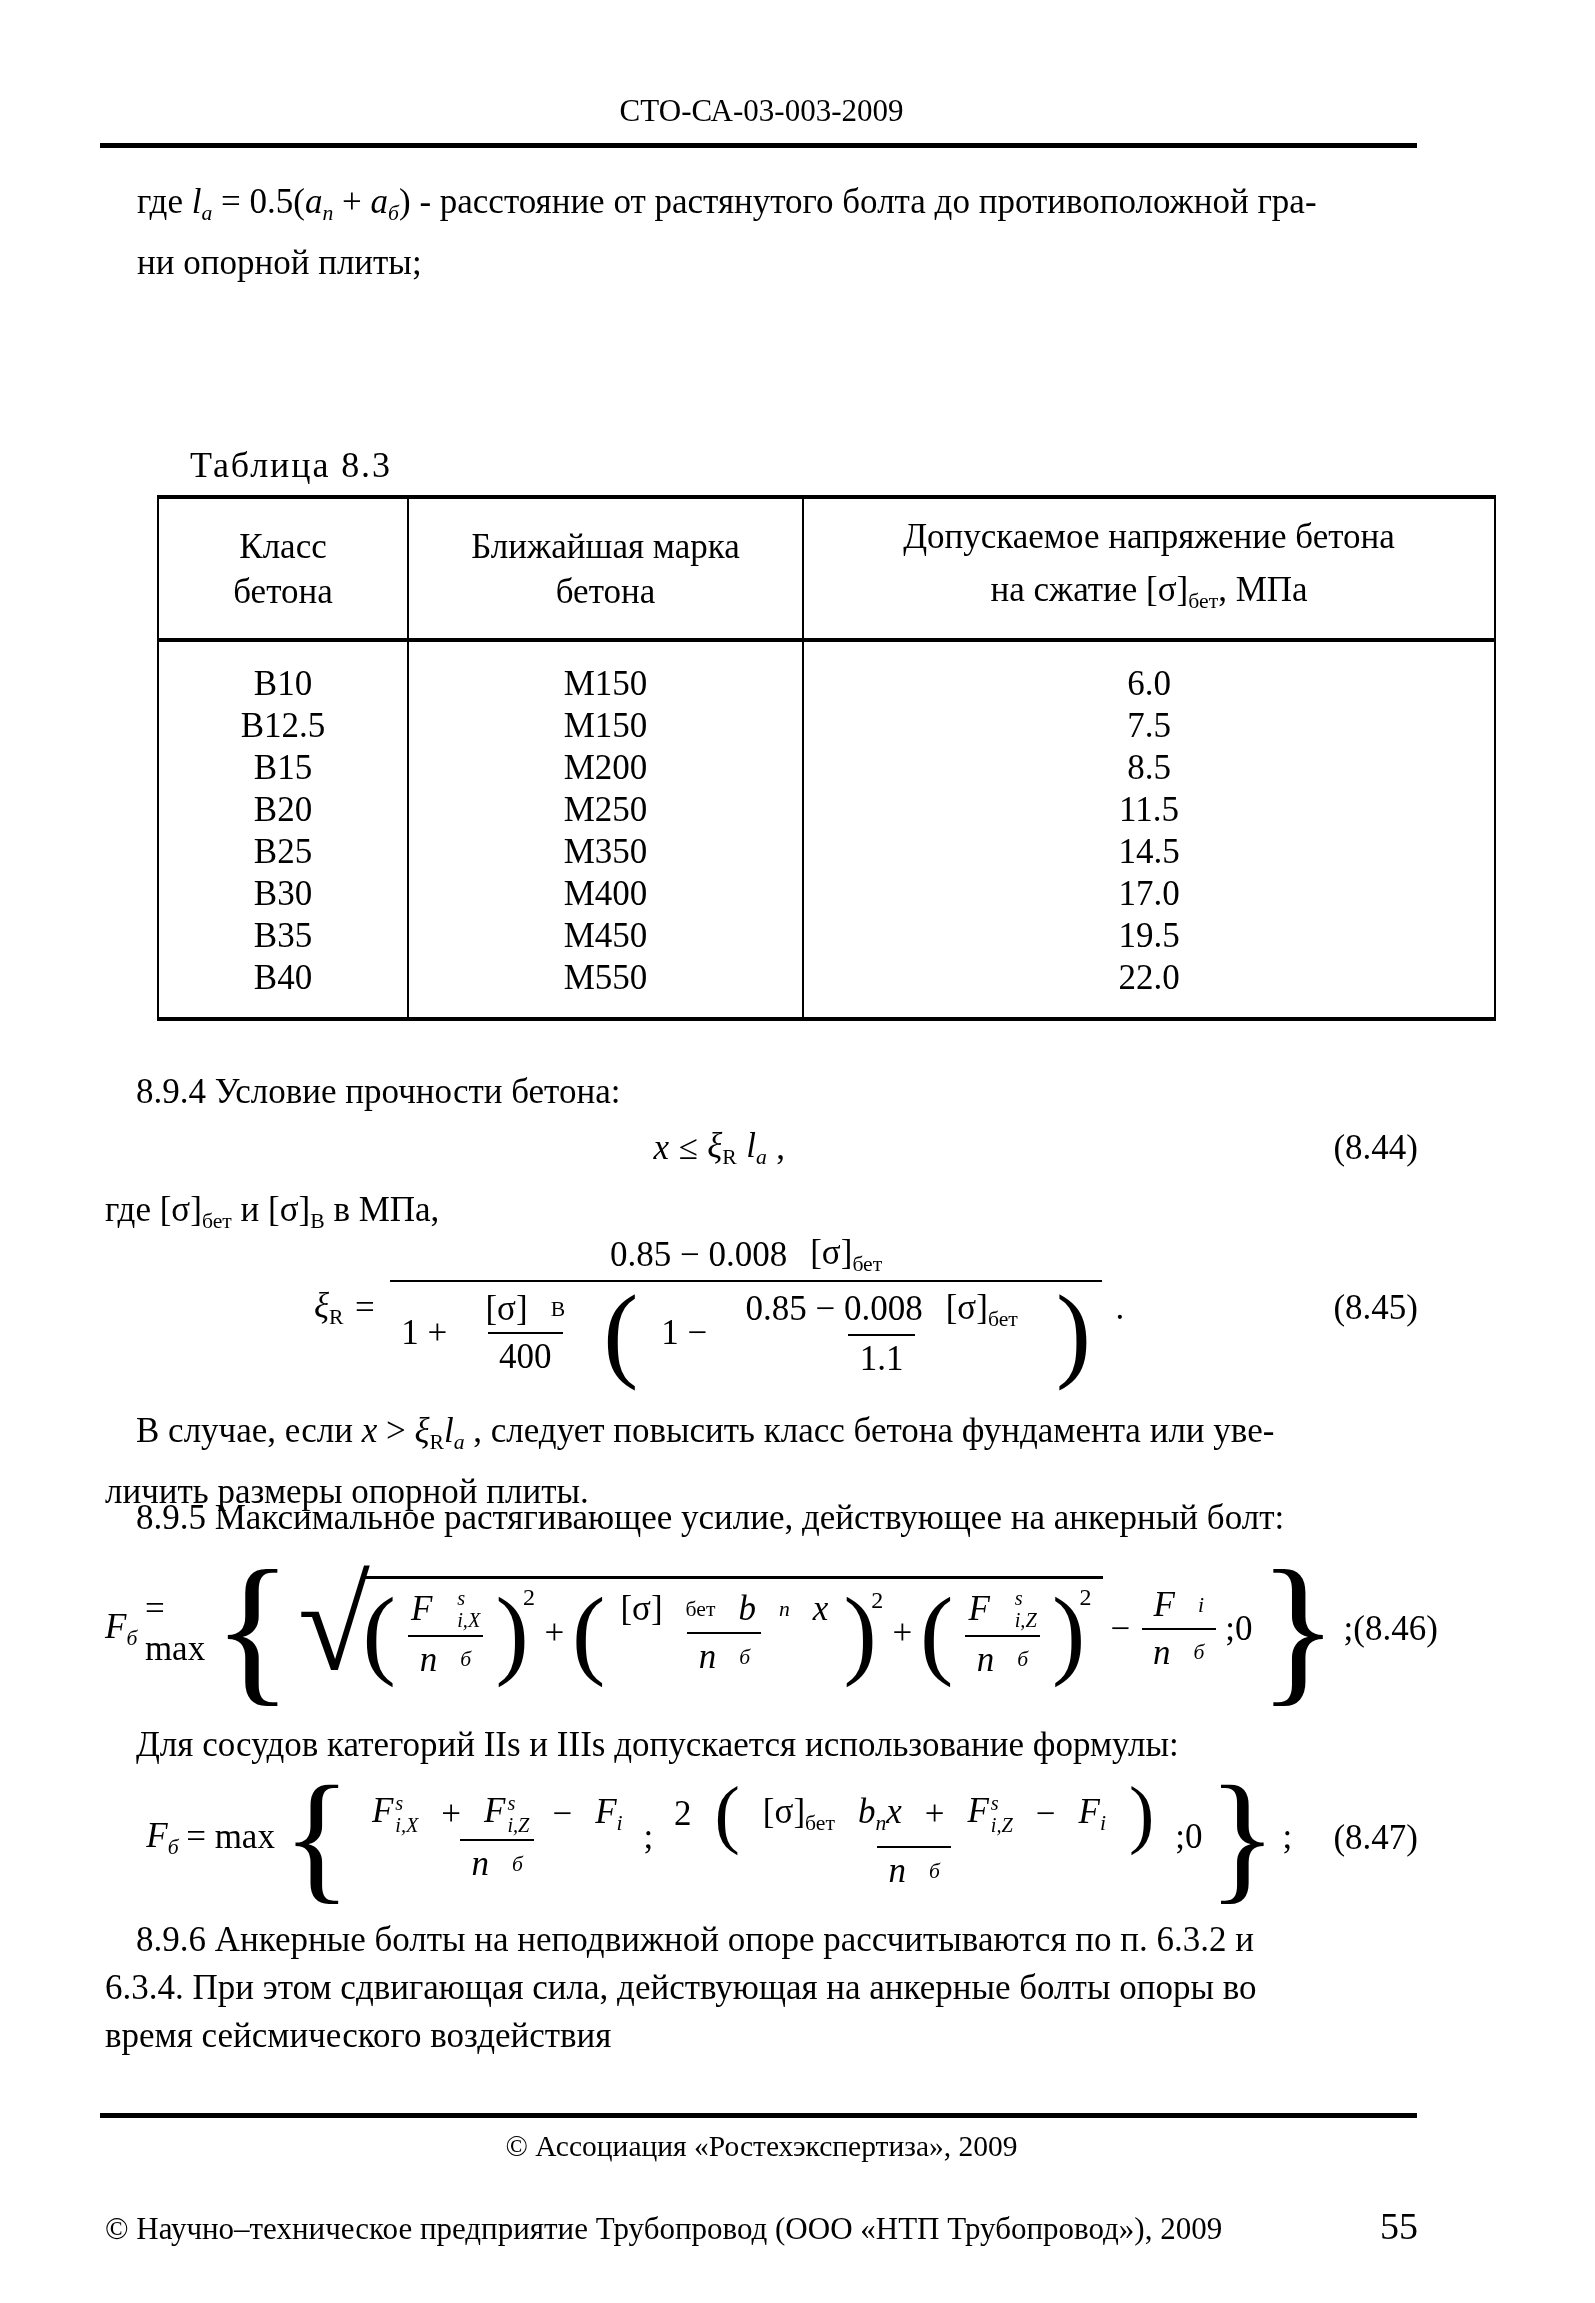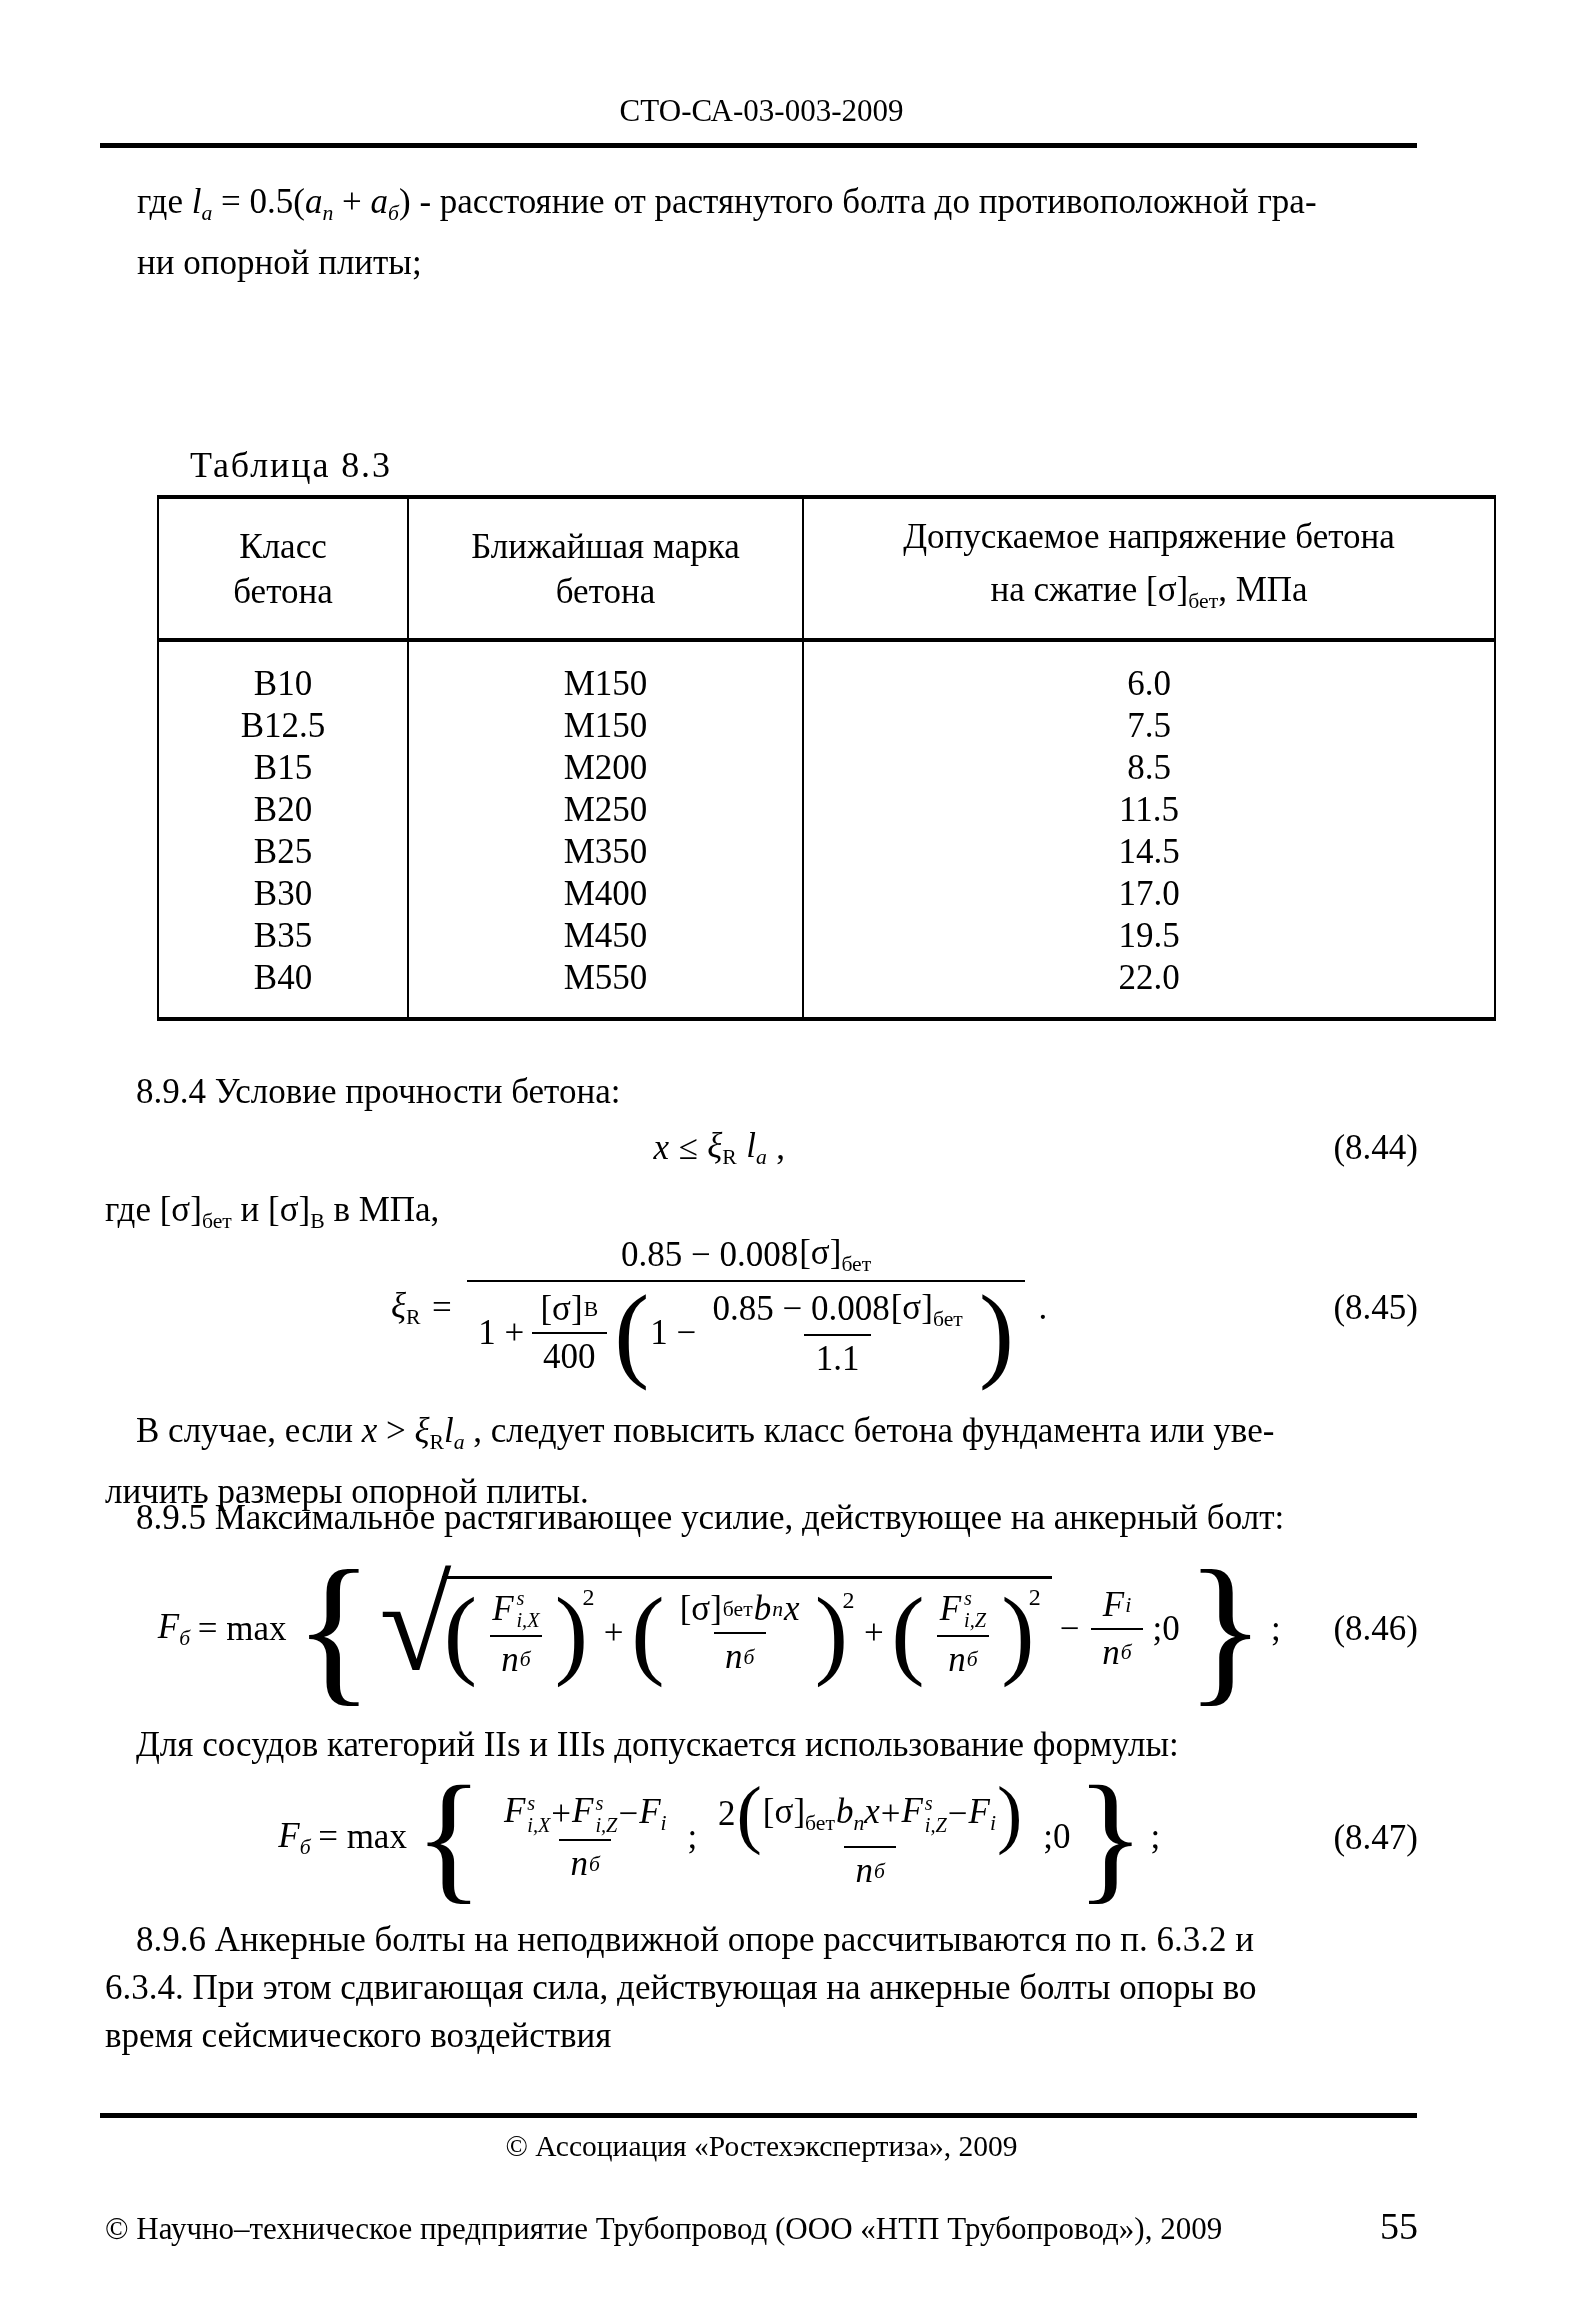--- a/index.html
+++ b/index.html
@@ -28,21 +28,21 @@
   .c1 { width:250px;font-family:Liberation Serif, serif; } .c2 { width:395px; } .c3 { flex:1;gap:8px; }
   .tbody { display:flex; }
   .col { border-right:2.9px solid #000; box-sizing:border-box; padding:21px 0 18px; }
   .cell { height:42px; line-height:42px; text-align:center; }
 
   
   .eqrow { position:absolute; left:105px; width:1313px; display:flex; align-items:center; }
   .eqc { flex:1; display:flex; justify-content:center; align-items:center; gap:9.5px; }
   .eqlabel { flex:none; text-align:right; }
   .frac { display:inline-flex; flex-direction:column; align-items:center; vertical-align:middle; margin:0 3.8px; }
-  .frac > .num, .frac > .den { display:flex; align-items:center; justify-content:center; gap:1px; padding:2.9px 11.4px; }
+  .frac > .num, .frac > .den { display:flex; align-items:center; justify-content:center; gap:23px; padding:2.9px 11.4px; }
   .frac > .den { border-top:2.9px solid #000; }
   .bk { display:inline-block; line-height:0.78; font-weight:400; }
   .pterm { display:inline-flex; align-items:center; }
   .pow { font-size:24px; align-self:flex-start; margin:0 1.9px 0 -5.7px; }
   .supsub { display:inline-flex; flex-direction:column; align-items:flex-start;
             font-size:0.58em; line-height:1.1; vertical-align:middle; margin-left:1.9px; }
   .sqrt { display:inline-flex; align-items:center; }
   .radical { font-size:131px; margin-right:-9.5px; position:relative; top:-3.8px; }
   .radicand { display:inline-flex; align-items:center; border-top:3.8px solid #000;
               padding:5.7px 9.5px 0 1.9px; gap:5.7px; }

